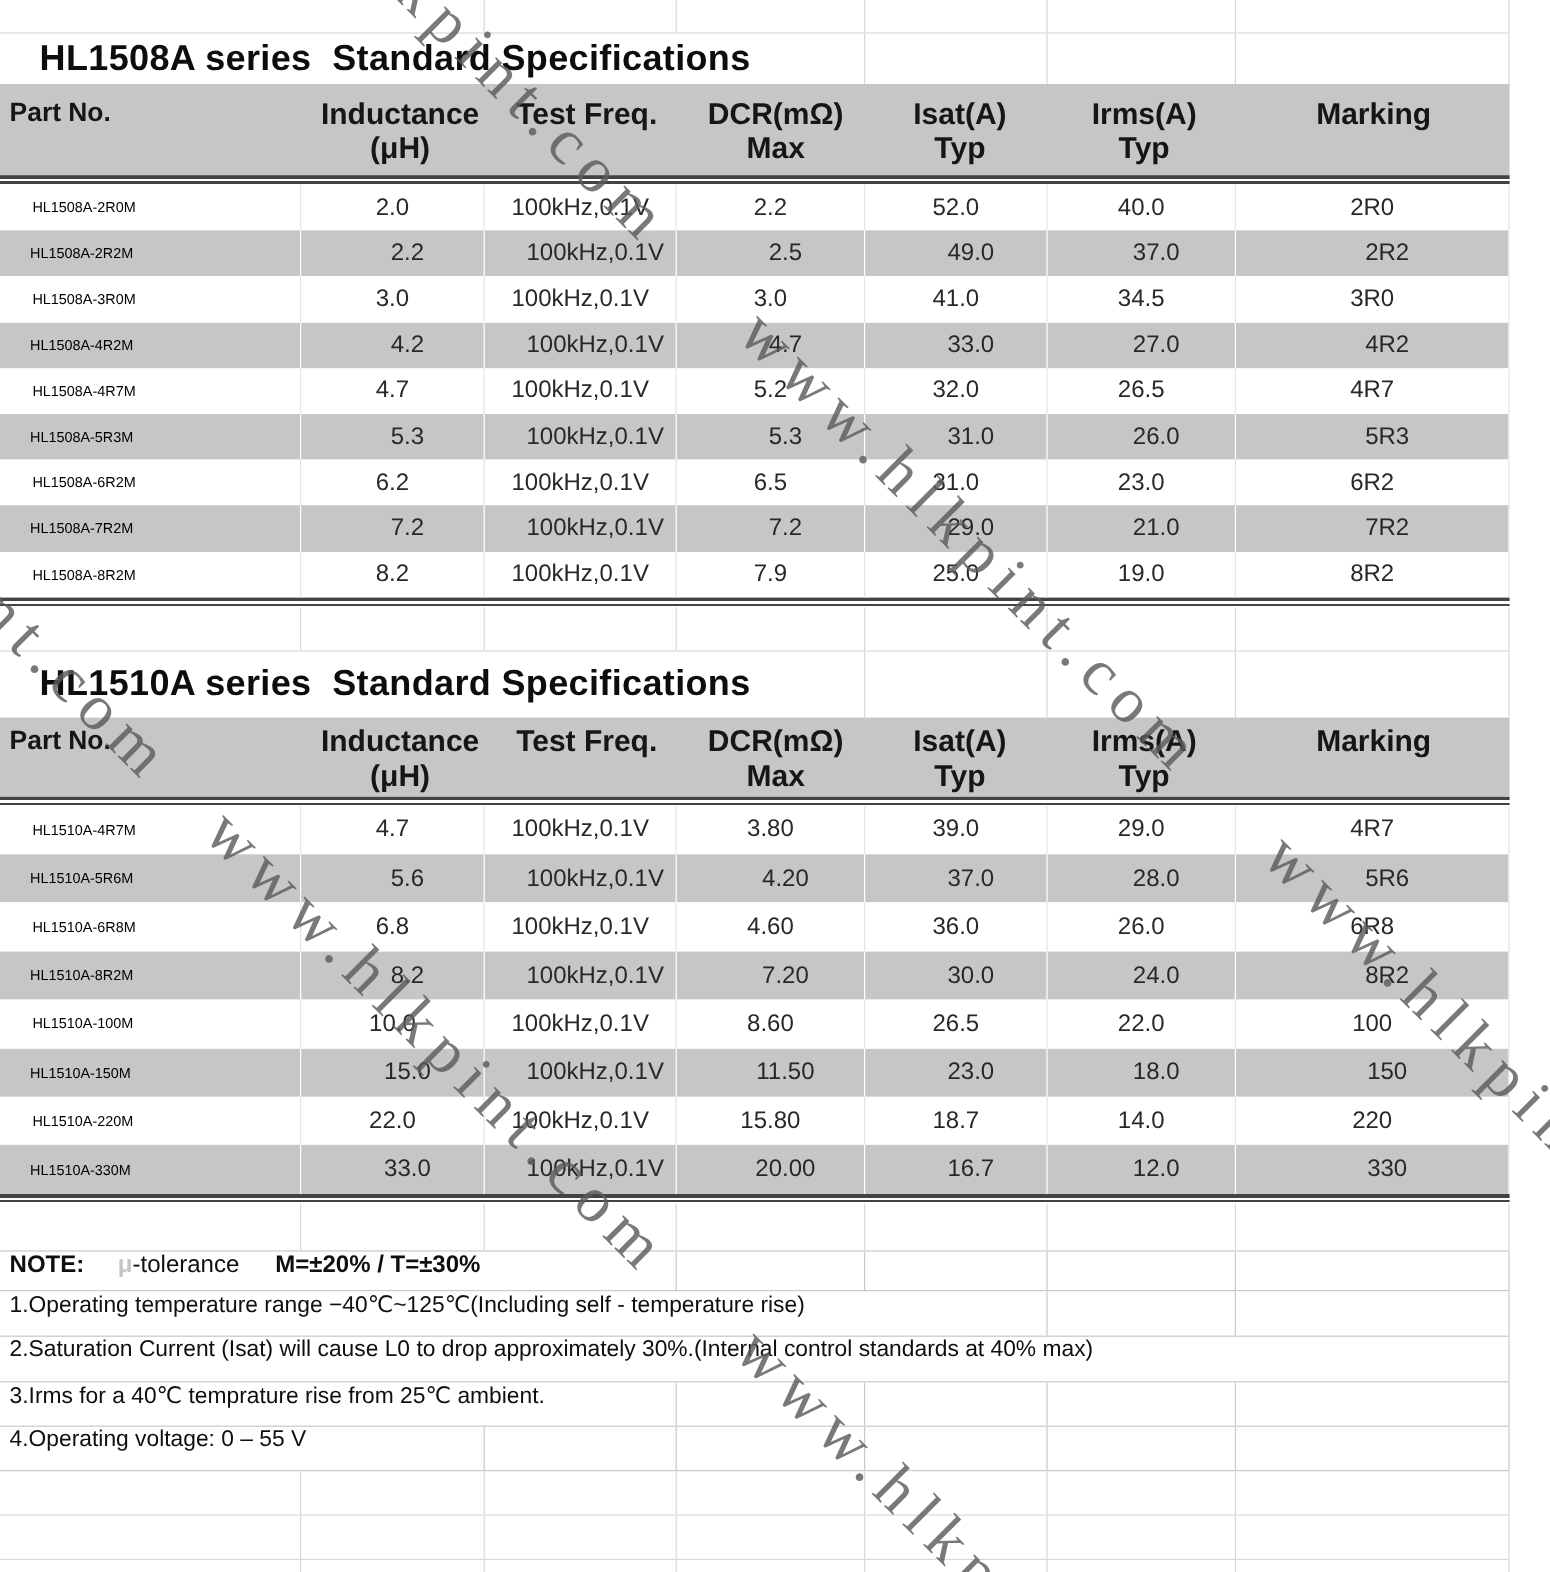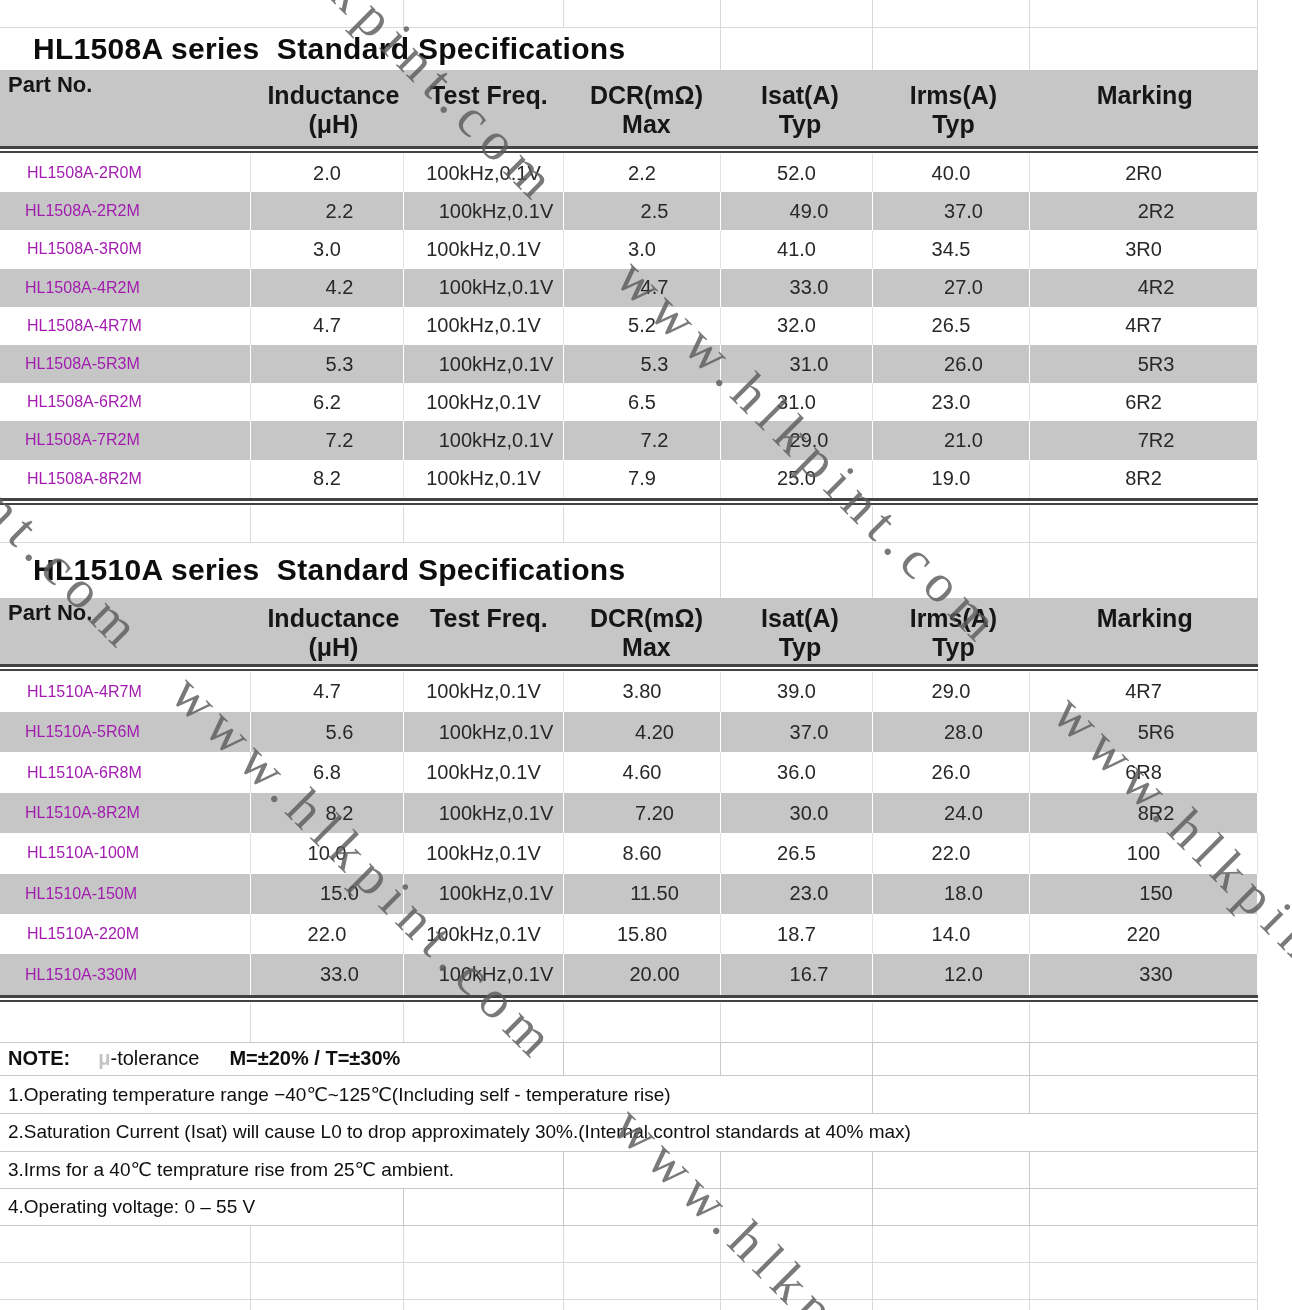--- a/index.html
+++ b/index.html
@@ -21,38 +21,38 @@
   .h28{height:28px}.h42{height:42px}.h76{height:76px}.h66{height:66px}.h55{height:55px}
   .h37{height:37px}.h40{height:40px}.h33{height:33px}.h38{height:38px}.h15{height:15px}
   
   .title{display:flex;align-items:center;padding-left:33px;font-weight:bold;font-size:30px;
          color:#0d0d0d;white-space:pre;letter-spacing:0.3px;}
   
   .hband{background:#c6c6c6;}
   .hband .hcell{display:flex;flex-direction:column;justify-content:center;align-items:center;
                 border-right:none;padding-top:4px;}
   .hband .h1,.hband .h2{height:29px;line-height:29px;font-weight:bold;font-size:25px;color:#161616;}
-  .hband .part-head{align-items:flex-start;justify-content:flex-start;padding-left:8px;padding-top:0;}
+  .hband .part-head{align-items:flex-start;justify-content:center;padding-left:8px;padding-top:0;}
   .hband .part-head .h1{font-size:22px;}
   
   .dbl{width:1258px;height:8px;
        background:linear-gradient(to bottom,#434343 0,#434343 3px,#ffffff 3px,#ffffff 5px,#434343 5px,#434343 7px,#ffffff 7px,#ffffff 8px);}
   
   .drow{display:flex;width:1258px;box-sizing:border-box;background:#ffffff;}
   #tbody1 .drow{height:38.2px}
   #tbody2 .drow{height:40.4px}
   .drow .cell{box-sizing:border-box;border-right:1px solid #e4e4e4;display:flex;align-items:center;
               justify-content:center;font-size:20px;color:#282828;}
   .drow.gray{background:#c6c6c6;}
   .drow.gray .cell{border-right-color:#ffffff;padding-left:25px;}
-  .drow .left{justify-content:flex-start;padding-left:27px;font-size:16px;color:#a21caf;}
+  .drow .left{justify-content:flex-start;padding-left:27px;font-size:12px;color:#000000;}
   
   .noterow{border-bottom:1px solid #c9c9c9;}
   .noterow .cell{border-right-color:#c9c9c9;}
-  .notecell{display:flex;align-items:center;padding-left:8px;font-size:19px;color:#0f0f0f;white-space:pre;}
+  .notecell{display:flex;padding-left:8px;font-size:19px;color:#0f0f0f;white-space:pre;}
   .nlabel{font-weight:bold;font-size:20px;}
   .nfaint{font-weight:bold;font-size:20px;color:#c4c4c4;margin-left:28px;}
   .nrest{font-weight:normal;font-size:20px;}
   .nvals{font-weight:bold;font-size:20px;margin-left:30px;}
   
   .wm{position:absolute;font-family:"Liberation Serif","DejaVu Serif",serif;font-size:54px;
       letter-spacing:9px;color:rgba(92,92,92,0.82);transform:rotate(45deg);transform-origin:0 0;
       white-space:nowrap;pointer-events:none;z-index:5;}
   .wm1{left:204px;top:-196px}
   .wm2{left:648px;top:246px}

